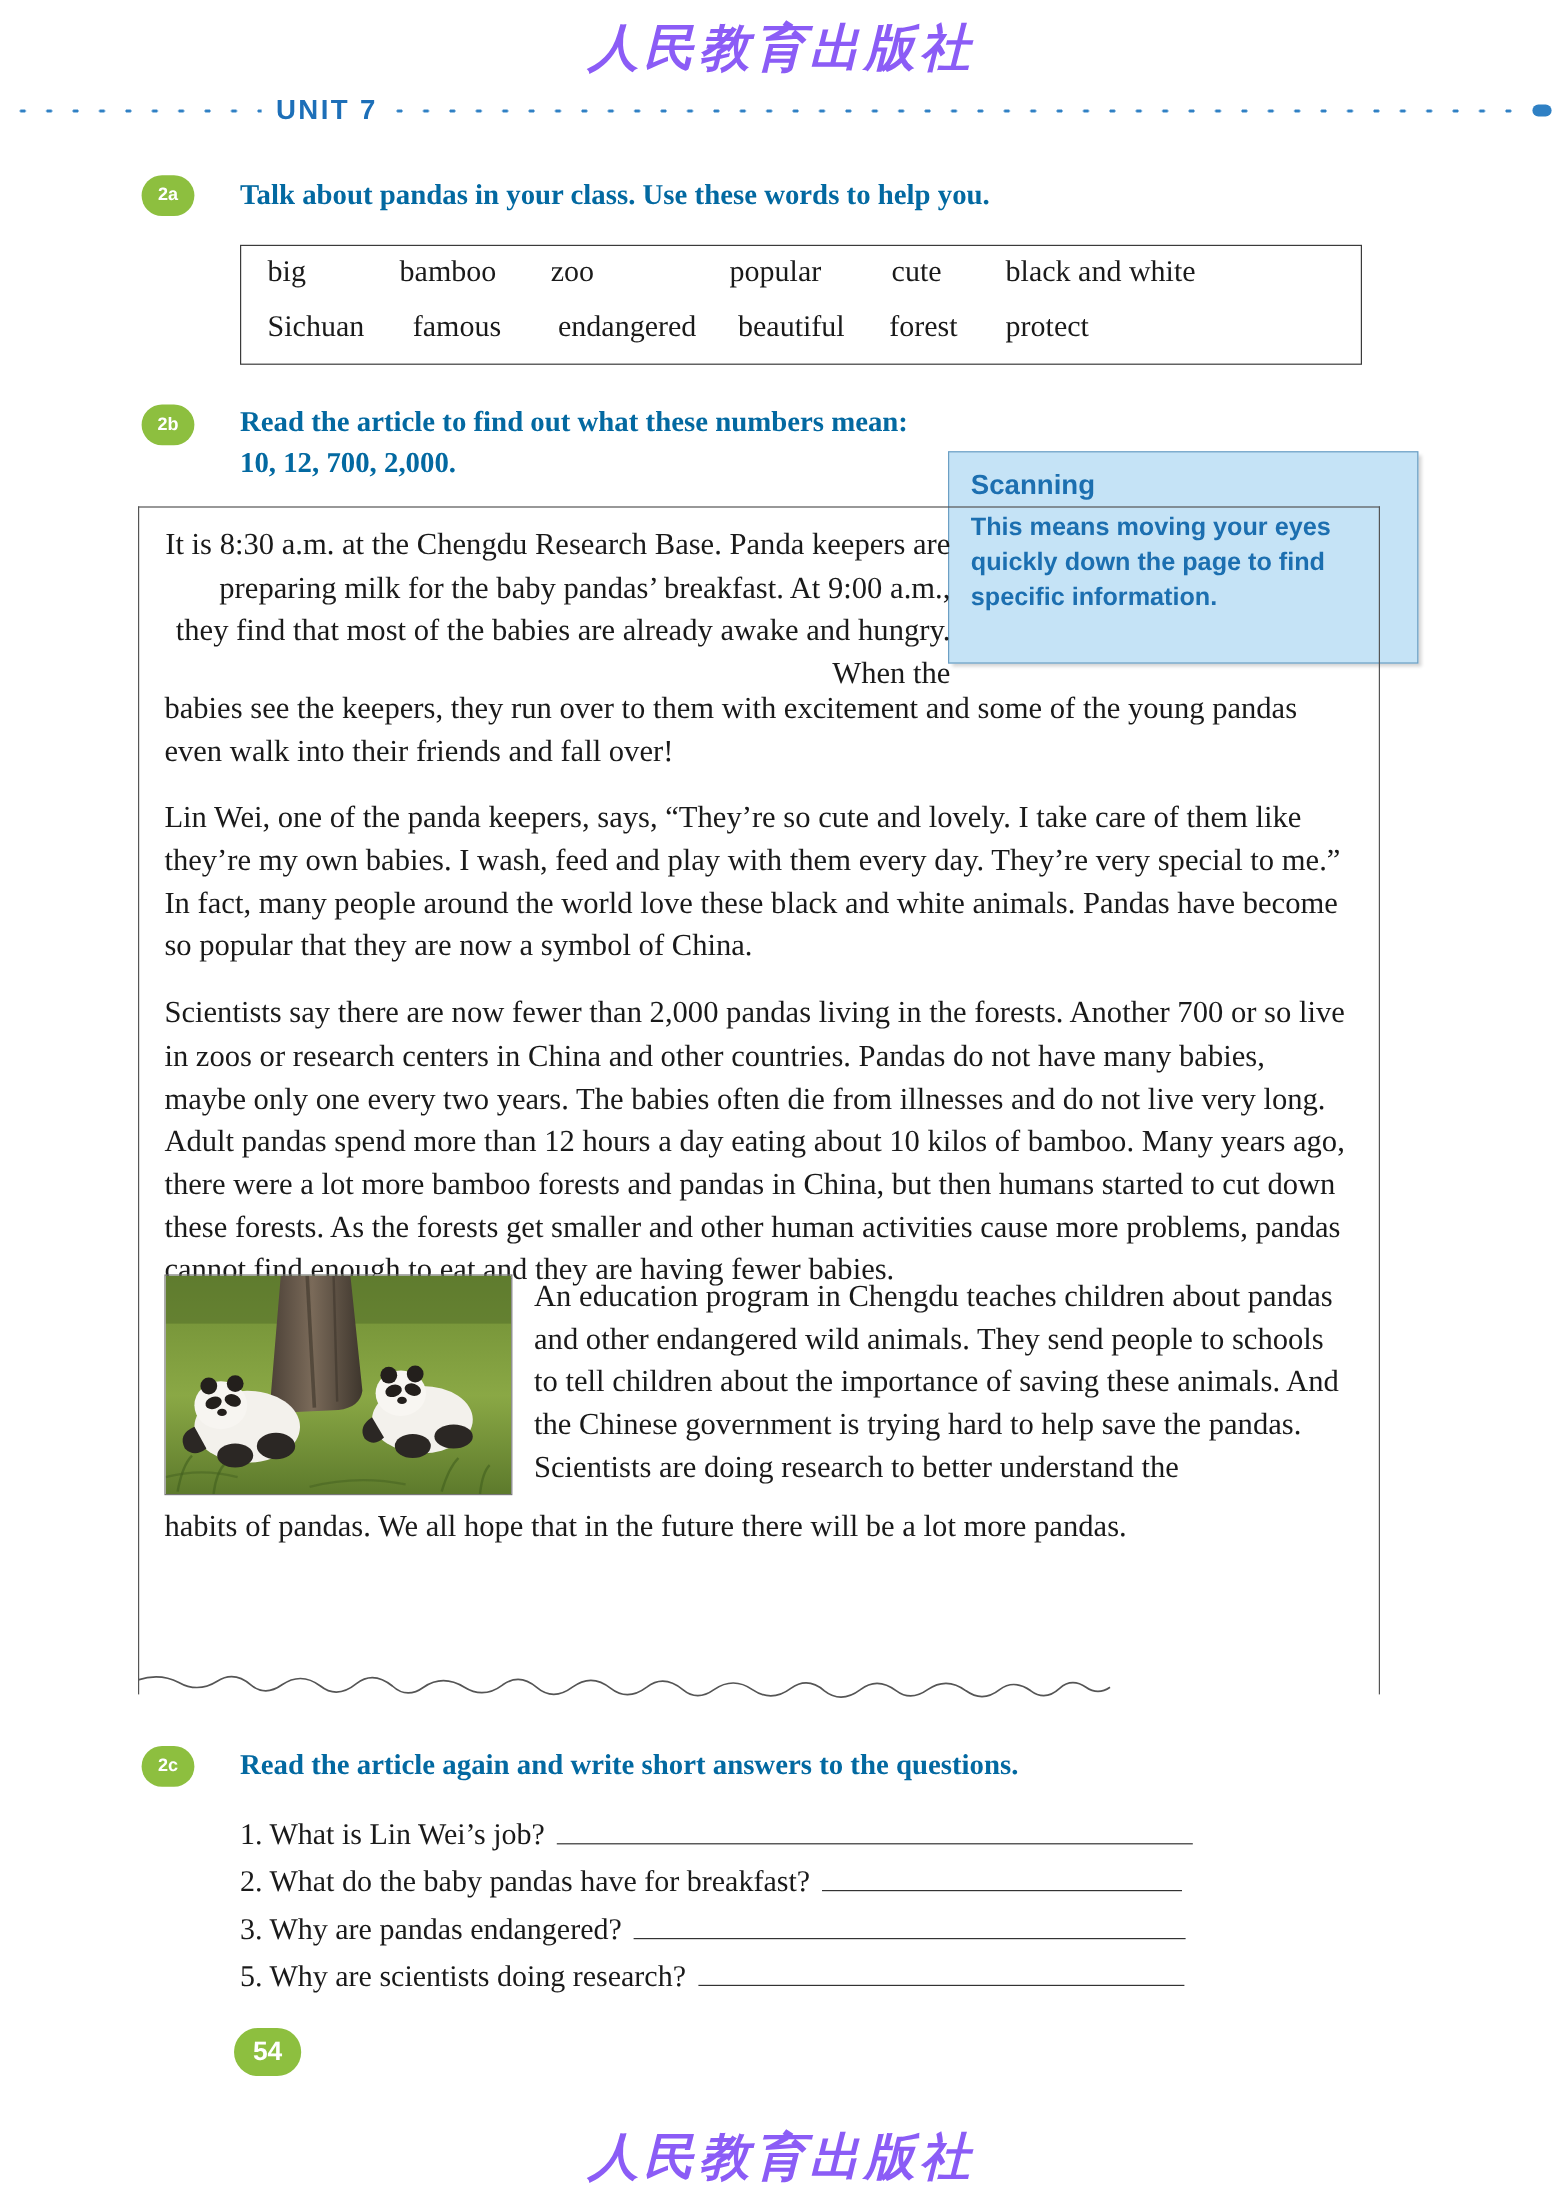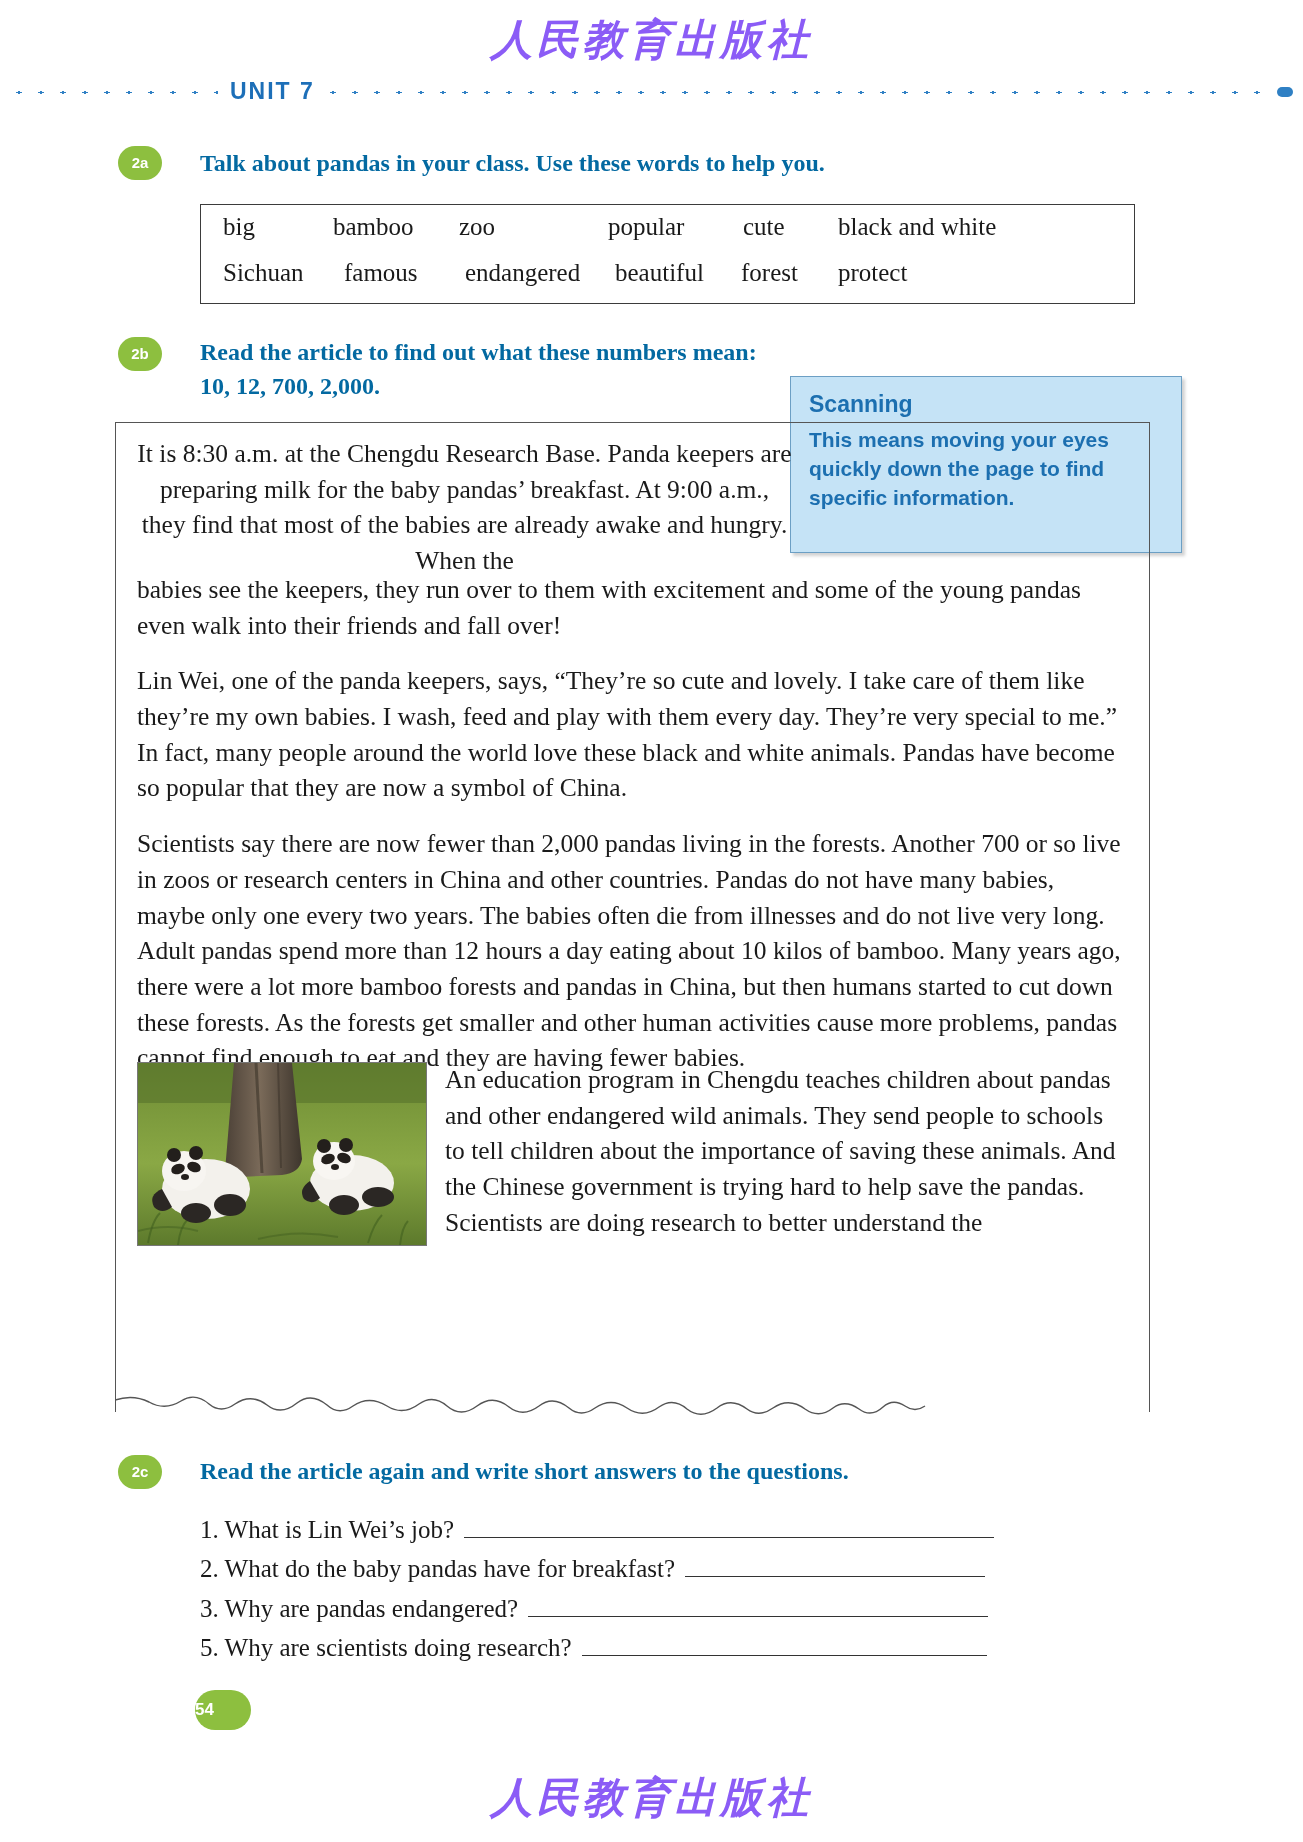--- a/index.html
+++ b/index.html
@@ -167,21 +167,21 @@
     width: 1035px;
     height: 32px;
   }
   .article-text {
     position: absolute;
     left: 22px;
     top: 14px;
     width: 985px;
     font-size: 25.5px;
     line-height: 1.40;
-    text-align: center;
+    text-align: right;
   }
   .article-text p { margin: 0 0 20px 0; }
   .p1 { width: 655px; }
   .panda-photo {
     position: absolute;
     left: 22px;
     top: 640px;
     width: 288px;
     height: 182px;
     border: 1px solid #777;
@@ -211,21 +211,22 @@
     position: absolute;
     left: 195px;
     top: 1690px;
     width: 56px;
     height: 40px;
     border-radius: 20px;
     background: #8dbf3f;
     color: #fff;
     font-family: "Liberation Sans", sans-serif;
     font-weight: bold;
-    font-size: 17px;
+    font-size: 22px;
+    text-align: center;
     line-height: 40px;
   }
 </style>
 </head>
 <body>
 
 <div class="publisher-logo top">人民教育出版社</div>
 
 <div class="unit-bar">
   <div class="dots-left"></div>
@@ -333,20 +334,21 @@
       </g>
 
       <g stroke="#405e20" stroke-width="2" opacity="0.45">
         <path d="M0 168 q30 -8 60 0" fill="none"></path>
         <path d="M120 176 q40 -10 80 -2" fill="none"></path>
       </g>
     </svg>
   </div>
 
   <div style="position:absolute; left:330px; top:640px; width:677px; font-size:25.5px; line-height:1.40;">An education program in Chengdu teaches children about pandas and other endangered wild animals. They send people to schools to tell children about the importance of saving these animals. And the Chinese government is trying hard to help save the pandas. Scientists are doing research to better understand the</div>
+  <div style="position:absolute; left:22px; top:832px; width:985px; font-size:25.5px; line-height:1.40;">habits of pandas. We all hope that in the future there will be a lot more pandas.</div>
 
   <svg class="torn" viewBox="0 0 1035 32" preserveAspectRatio="none">
     <path d="M0 6 q18 -6 34 2 q16 9 32 -1 q14 -9 28 3 q12 10 26 0 q16 -11 32 1 q14 11 30 -2 q14 -11 30 2 q12 11 26 1 q16 -11 34 0 q16 10 32 -2 q14 -10 28 2 q14 12 30 0 q16 -12 32 1 q14 11 30 -1 q14 -11 30 2 q12 10 26 0 q16 -11 32 0 q16 11 32 -1 q14 -10 28 2 q14 11 30 -1 q14 -11 30 1 q12 9 26 -1 q16 -11 32 1 q14 10 28 -1 q12 -9 26 1 q12 9 24 -2 q10 -9 22 -1 q10 7 20 0" fill="none" stroke="#555" stroke-width="1.4"></path>
   </svg>
 </div>
 
 <div class="marker" style="left:118px; top:1455px;">2c</div>
 <div class="task-title" style="left:200px; top:1458px;">Read the article again and write short answers to the questions.</div>
 
 <div class="qlist">

